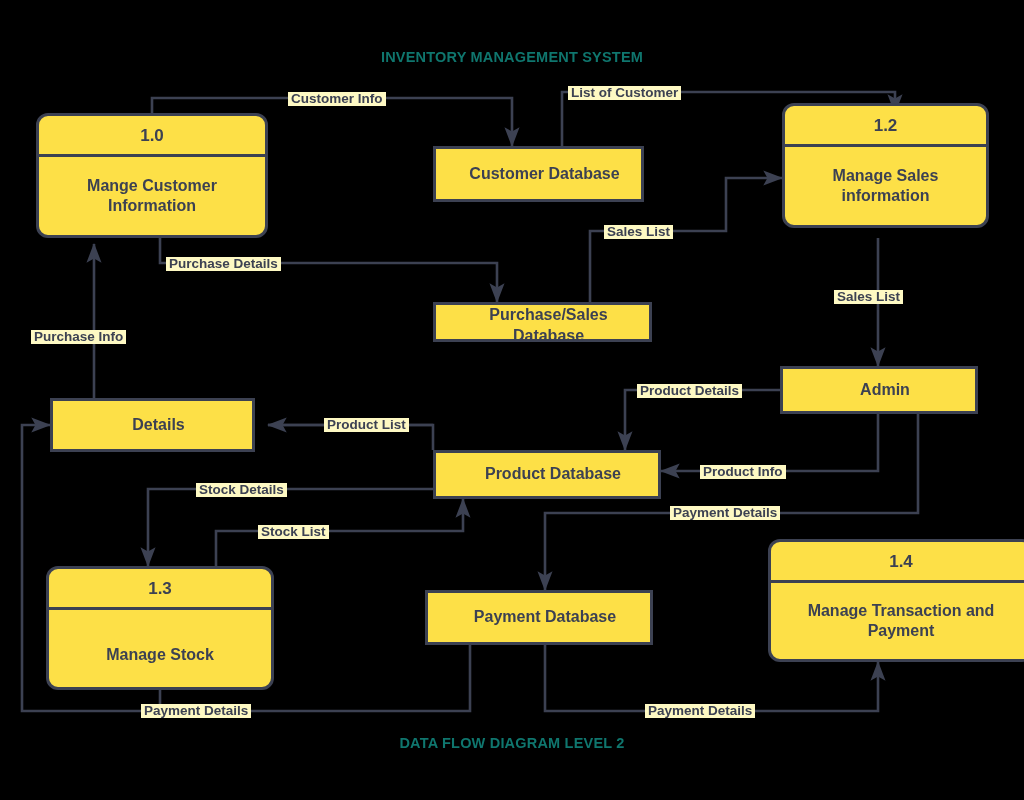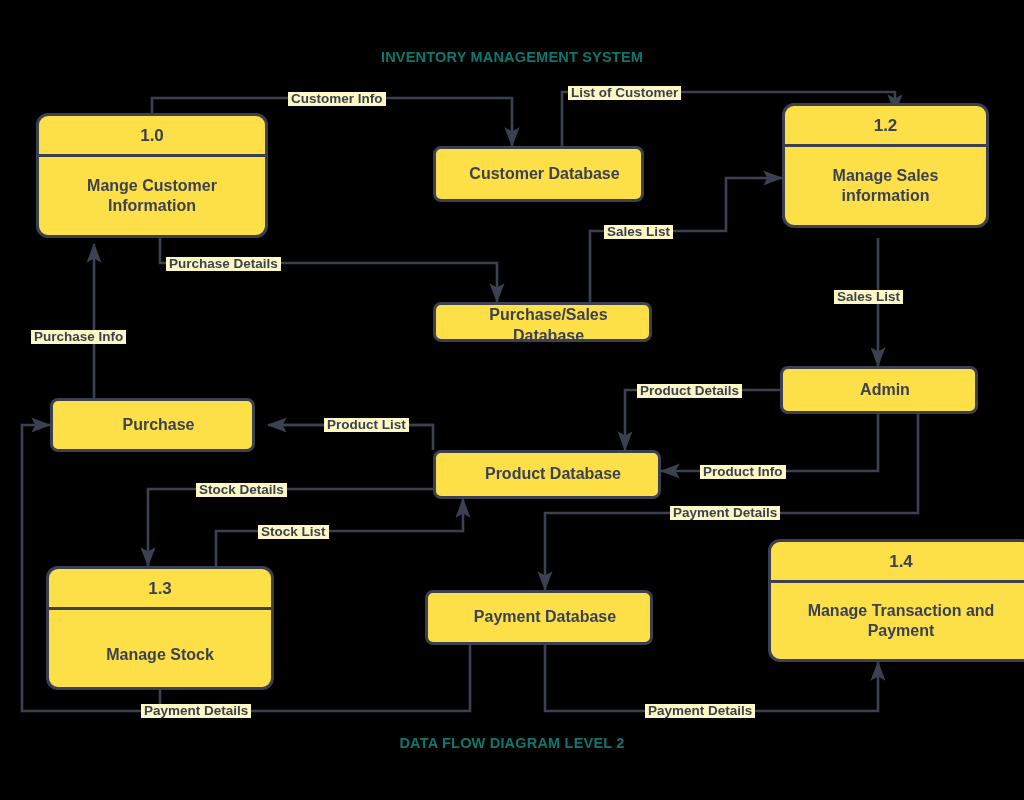--- a/index.html
+++ b/index.html
@@ -35,21 +35,21 @@
     font-weight: bold;
     display: flex;
     flex-direction: column;
     z-index: 5;
   }
   .node.process {
     border-radius: 12px;
     overflow: hidden;
   }
   .node.store, .node.entity {
-    border-radius: 8px;
+    border-radius: 0;
     padding-left: 12px;
   }
   .proc-id {
     height: 38px;
     flex: 0 0 38px;
     display: flex;
     align-items: center;
     justify-content: center;
     font-size: 17px;
     border-bottom: 3px solid #3C4152;
@@ -167,21 +167,21 @@
 
   <div class="node store" style="left:433px; top:302px; width:219px; height:40px;">
     <div class="store-body">Purchase/Sales Database</div>
   </div>
 
   <div class="node entity" style="left:780px; top:366px; width:198px; height:48px;">
     <div class="entity-body">Admin</div>
   </div>
 
   <div class="node entity" style="left:50px; top:398px; width:205px; height:54px;">
-    <div class="entity-body">Purchase</div>
+    <div class="entity-body">Details</div>
   </div>
 
   <div class="node store" style="left:433px; top:450px; width:228px; height:49px;">
     <div class="store-body">Product Database</div>
   </div>
 
   <div class="node process" style="left:46px; top:566px; width:228px; height:124px;">
     <div class="proc-id">1.3</div>
     <div class="proc-body lower">Manage Stock</div>
   </div>

